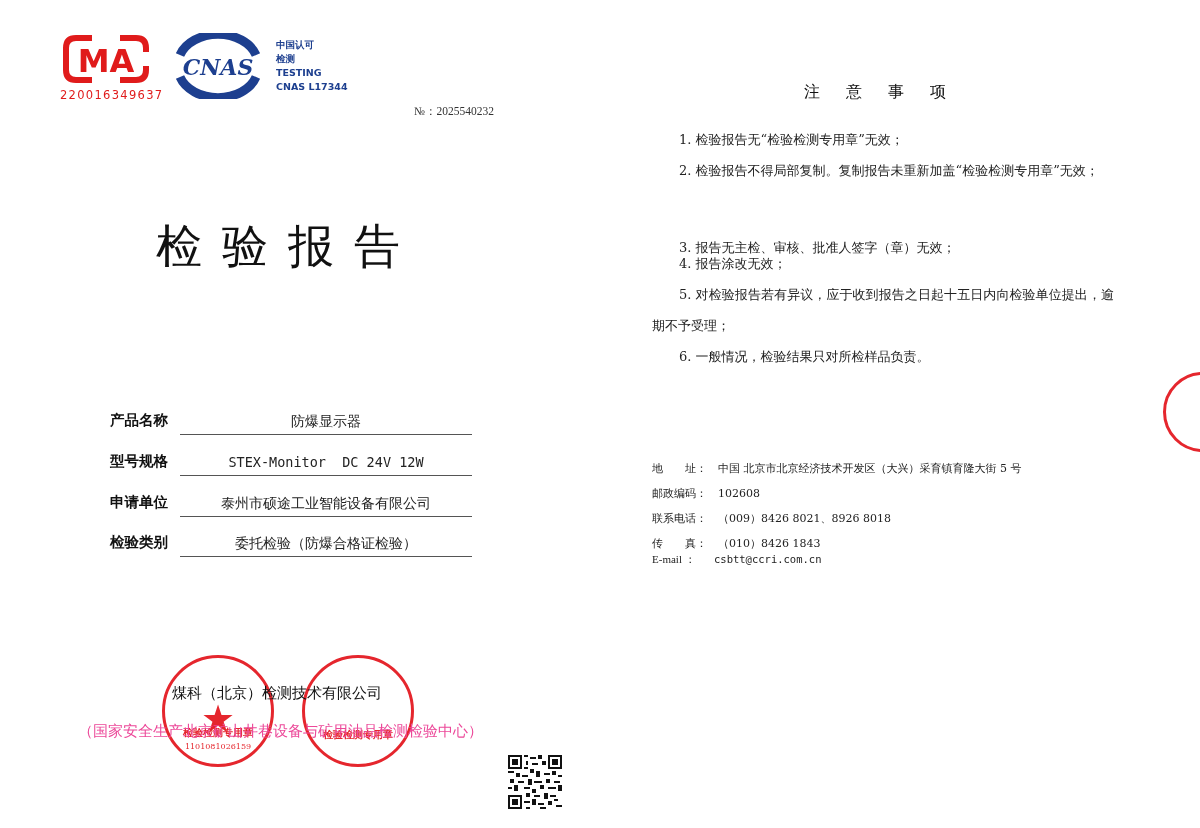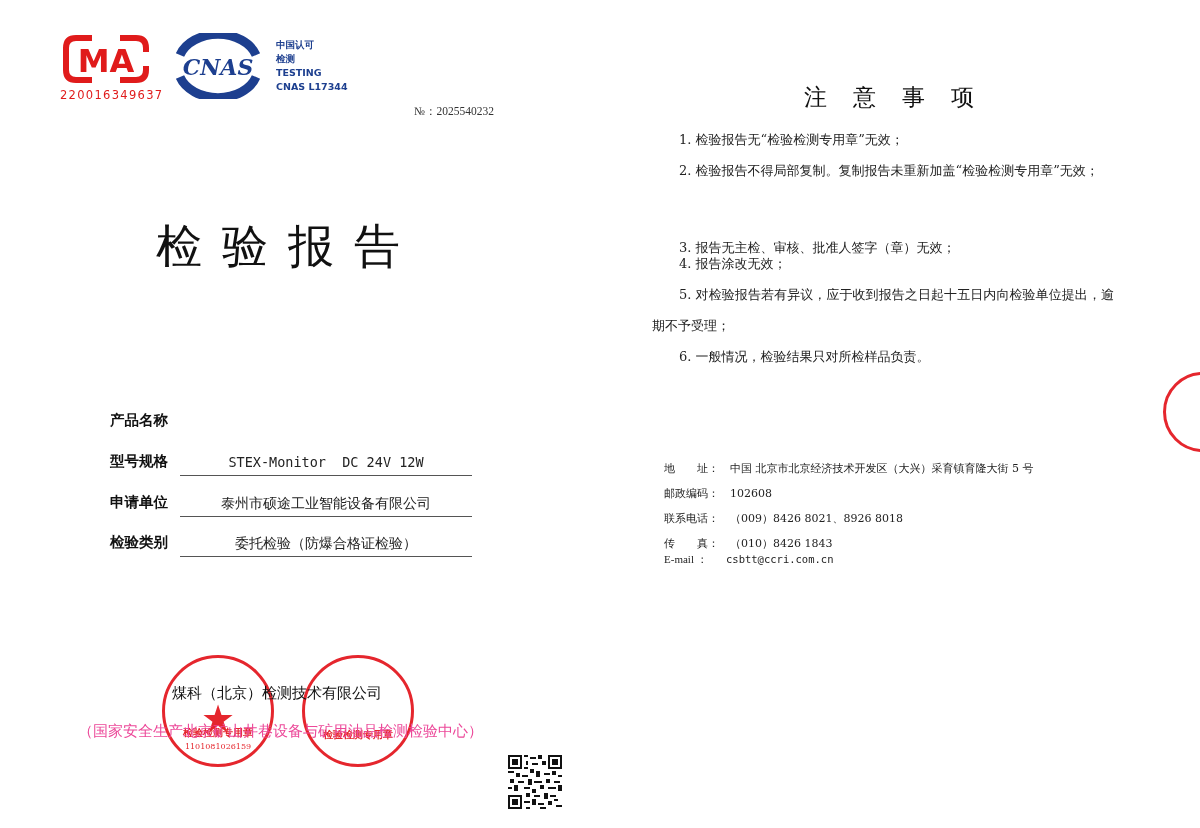--- a/index.html
+++ b/index.html
@@ -23,24 +23,24 @@
   .info-value.mono { font-family:"DejaVu Sans Mono","Liberation Mono",monospace; font-size:13.5px; }
 
   .stamp { width:112px; height:112px; border:3px solid #e5262d; border-radius:50%; box-sizing:border-box; }
   .stamp-inner-text { position:absolute; width:100%; text-align:center; font-family:"DejaVu Serif",serif; color:#e5262d; font-size:10px; font-weight:bold; }
   .star { position:absolute; left:50%; top:42px; transform:translateX(-50%); color:#e5262d; font-size:38px; line-height:38px; }
   .org-line1 { left:172px; top:684px; font-family:Liberation Mono, monospace; font-size:15px; color:#111; white-space:nowrap; }
   .org-line2 { left:78px; top:722px; font-family:"DejaVu Sans",sans-serif; font-size:15px; color:#ec4899; white-space:nowrap; }
   .qr { left:508px; top:755px; width:54px; height:54px; }
 
   
-  .notice-title { left:804px; top:82px; font-family:"DejaVu Serif","Liberation Serif",serif; font-size:23px; letter-spacing:26px; color:#111; white-space:nowrap; }
+  .notice-title { left:804px; top:82px; font-family:"DejaVu Serif","Liberation Serif",serif; font-size:16px; letter-spacing:26px; color:#111; white-space:nowrap; }
   .notice-item { left:652px; width:462px; font-family:"DejaVu Serif","Liberation Serif",serif; font-size:13px; line-height:31px; color:#222; text-indent:27px; text-align:justify; }
   .contact { left:652px; font-family:"DejaVu Serif","Liberation Serif",serif; font-size:11px; color:#222; white-space:nowrap; }
-  .contact .lbl { display:inline-block; width:66px;margin-left:12px; }
+  .contact .lbl { display:inline-block; width:66px; }
   .contact.email .lbl { width:62px; font-family:"Liberation Serif",serif; }
   .contact.email .val { font-family:"DejaVu Sans Mono",monospace; font-size:10.5px; }
   .edge-stamp { left:1163px; top:372px; width:80px; height:80px; border:3px solid #e5262d; border-radius:50%; box-sizing:border-box; }
 </style>
 </head>
 <body>
 
 <div class="abs cma-logo">
   <svg width="88" height="50" viewBox="0 0 88 50">
     <path d="M30 4 H14 Q4 4 4 14 V36 Q4 46 14 46 H30" fill="none" stroke="#e01b1b" stroke-width="6"></path>
@@ -64,20 +64,21 @@
   <div>TESTING</div>
   <div>CNAS L17344</div>
 </div>
 
 <div class="abs report-no">№：2025540232</div>
 
 <div class="abs main-title">检验报告</div>
 
 <div class="abs info-row" style="top:408px;">
   <span class="info-label">产品名称</span>
+  <span class="info-value">防爆显示器</span>
 </div>
 <div class="abs info-row" style="top:449px;">
   <span class="info-label">型号规格</span>
   <span class="info-value mono" style="white-space:pre;">STEX-Monitor  DC 24V 12W</span>
 </div>
 <div class="abs info-row" style="top:490px;">
   <span class="info-label">申请单位</span>
   <span class="info-value">泰州市硕途工业智能设备有限公司</span>
 </div>
 <div class="abs info-row" style="top:530px;">

